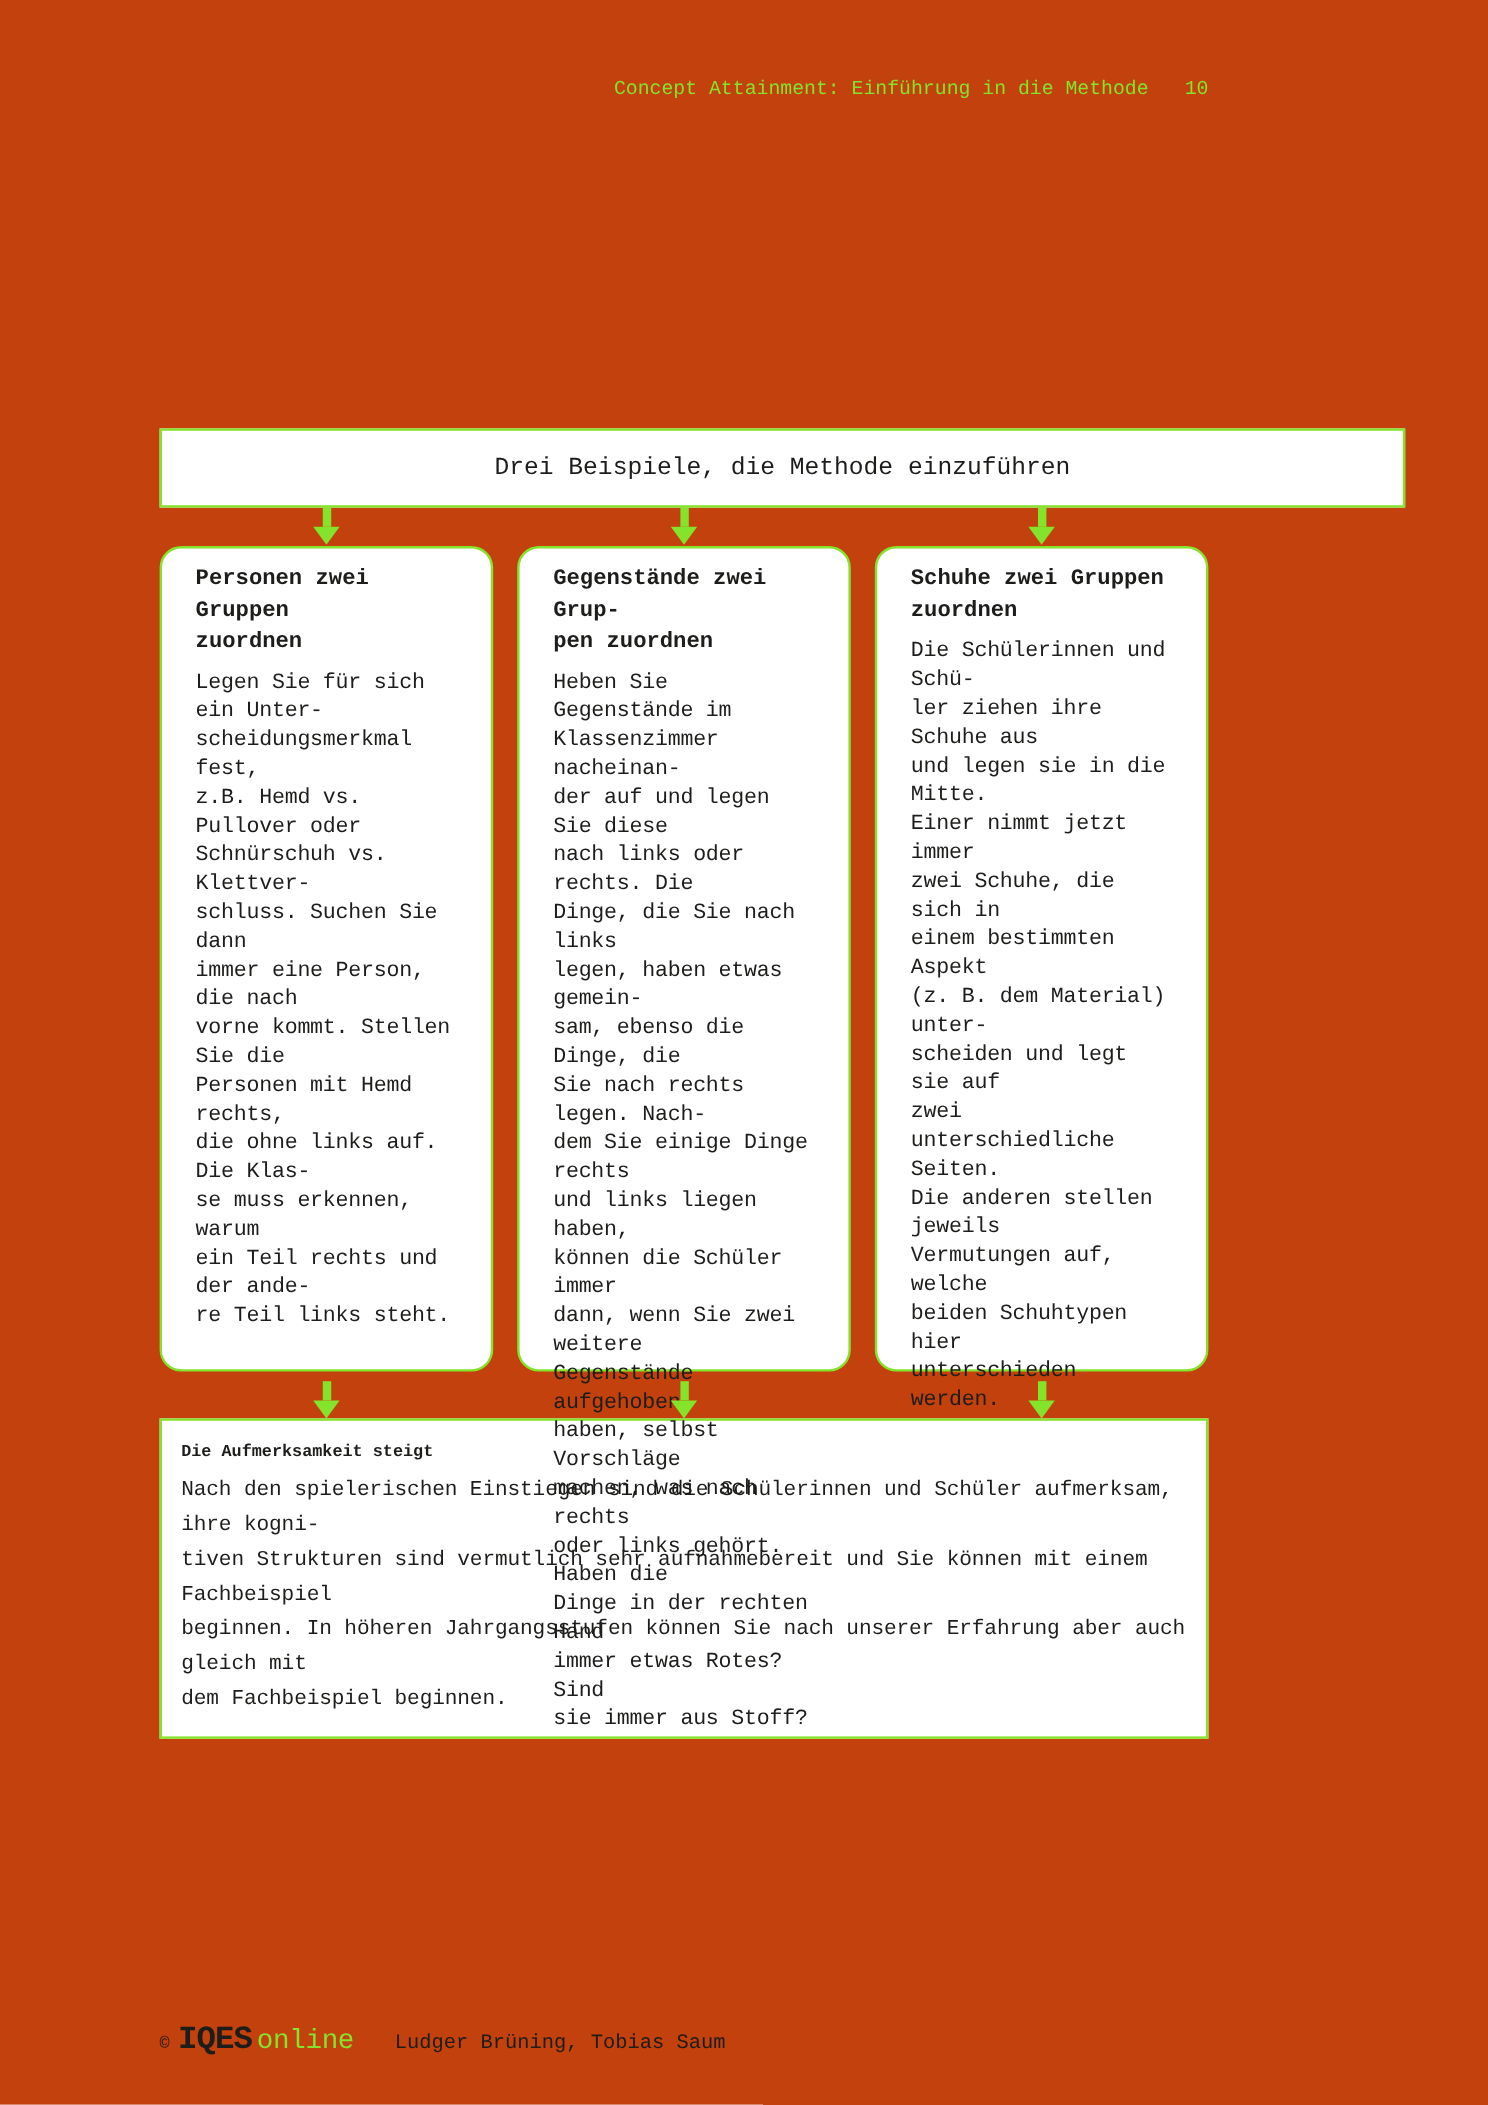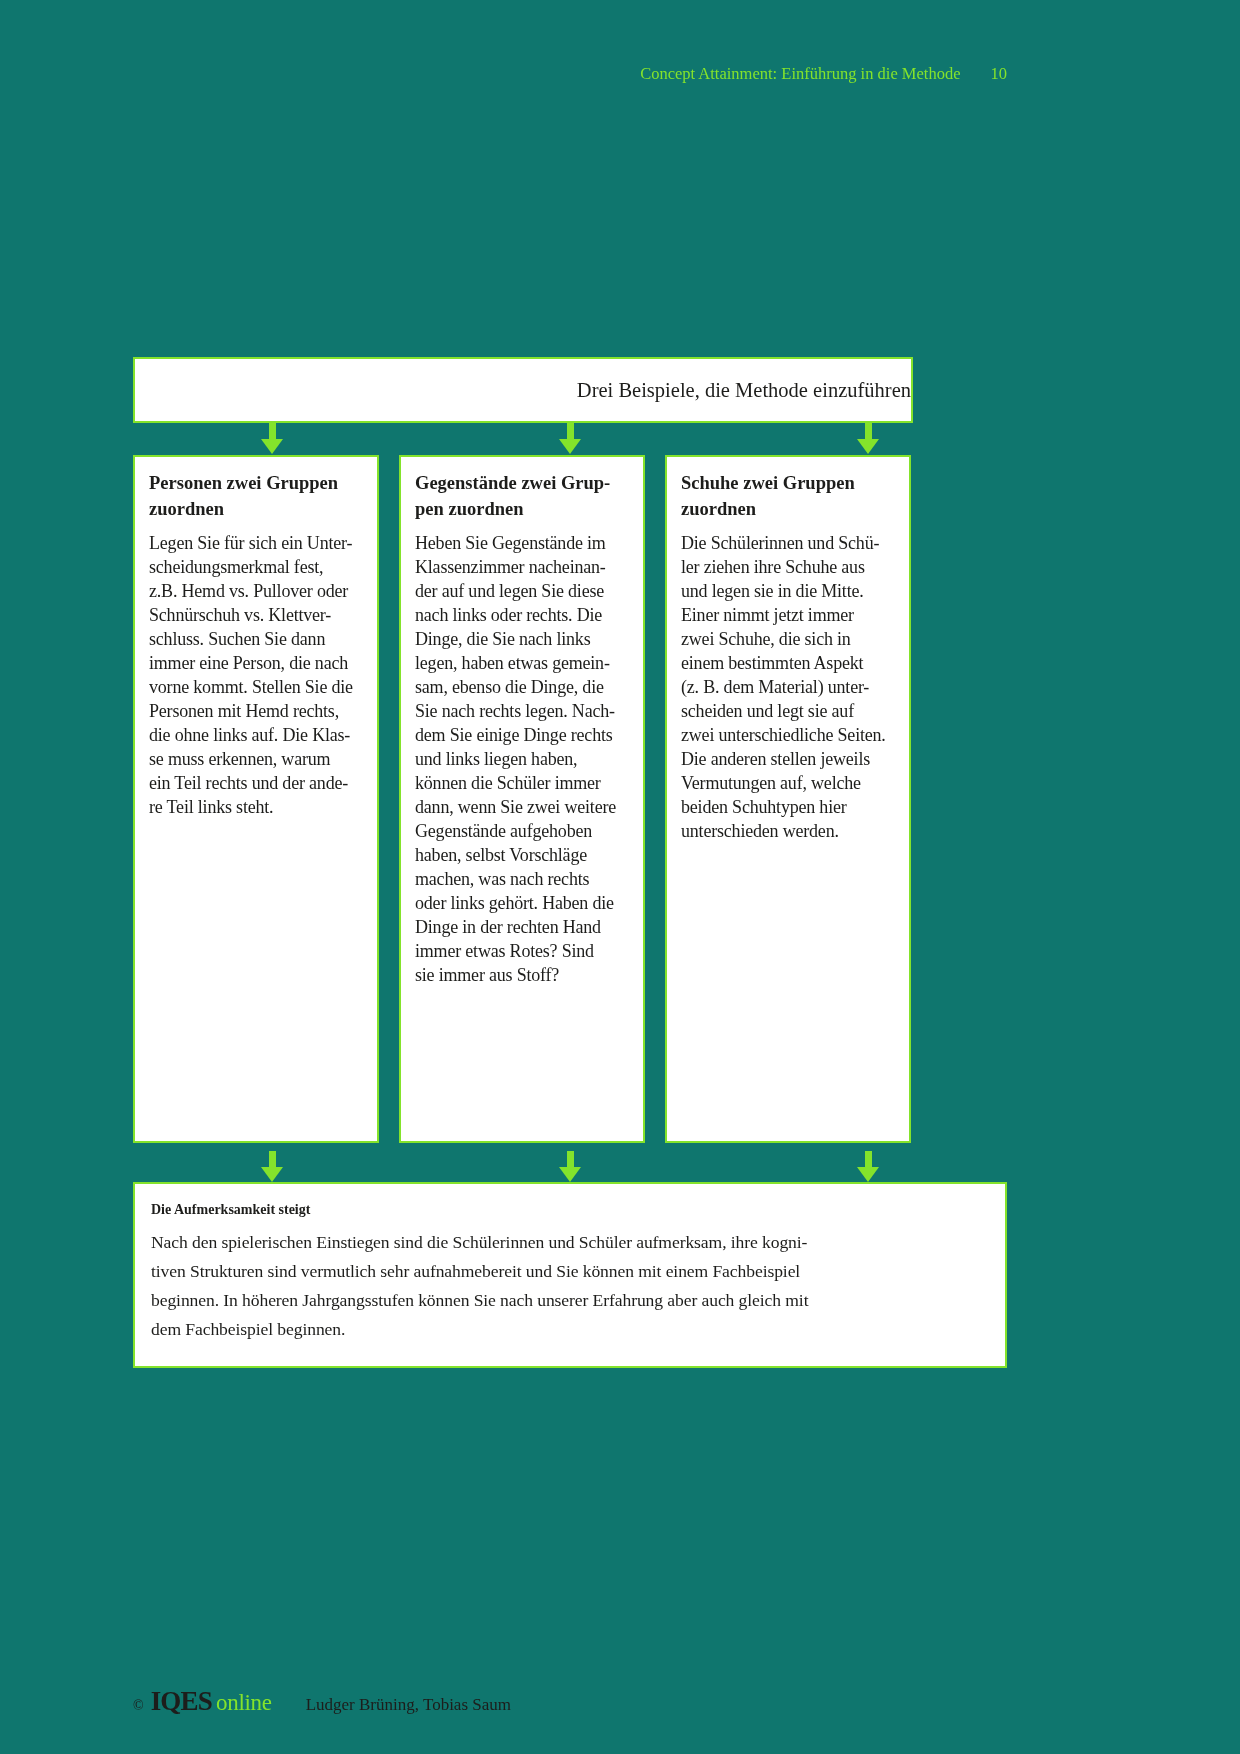--- a/index.html
+++ b/index.html
@@ -1,20 +1,20 @@
 <!DOCTYPE html>
 <html style="--accent: #84e32b;"><head>
 <meta charset="utf-8">
 <style>
   html,body { margin:0; padding:0; background:#ffffff; }
   .page {
     position:relative;
     width:1240px; height:1754px;
-    background:#0f766e;
-    font-family:Liberation Serif, serif;
+    background:#c2410c;
+    font-family:Liberation Mono, monospace;
     color:#1d1d1b;
     overflow:hidden;
   }
   :root { --accent:#84e32b; }
 
   
   .page-header {
     position:absolute; top:64px; left:133px; width:874px;
     text-align:right; color:var(--accent);
     font-size:16.5px; line-height:20px;
@@ -31,43 +31,44 @@
 
   
   .diagram { position:absolute; top:357px; left:133px; width:874px; }
 
   .gbox {
     box-sizing:border-box;
     border:2px solid var(--accent);
     background:#ffffff;
   }
   .intro-box {
-    width:780px; height:66px;
-    display:flex; align-items:center; justify-content:flex-end;
+    width:1038px; height:66px;
+    display:flex; align-items:center; justify-content:center;
     font-size:20.5px;
   }
 
   .arrow-row {
     width:874px; height:32px;
     display:flex; gap:20px;
   }
   .arrow-cell { width:278px; display:flex; justify-content:center; }
   .arrow { display:flex; flex-direction:column; align-items:center; }
   .arrow .stem { width:7px; height:16px; background:var(--accent); }
   .arrow .head {
     width:0; height:0;
     border-left:11px solid transparent;
     border-right:11px solid transparent;
     border-top:15px solid var(--accent);
   }
 
   .columns { display:flex; gap:20px; }
   .example-box {
-    width:246px; height:688px;
-    padding:13px 14px;
+    width:278px; height:688px;
+    padding:13px 28px;
+    border-radius:18px;
   }
   .example-title {
     font-size:18.5px; font-weight:700; line-height:26px;
     white-space:pre-line; margin:0 0 9px 0;
   }
   .example-body {
     font-size:18px; line-height:24px; letter-spacing:-0.2px;
     white-space:pre-line; margin:0;
   }
 

